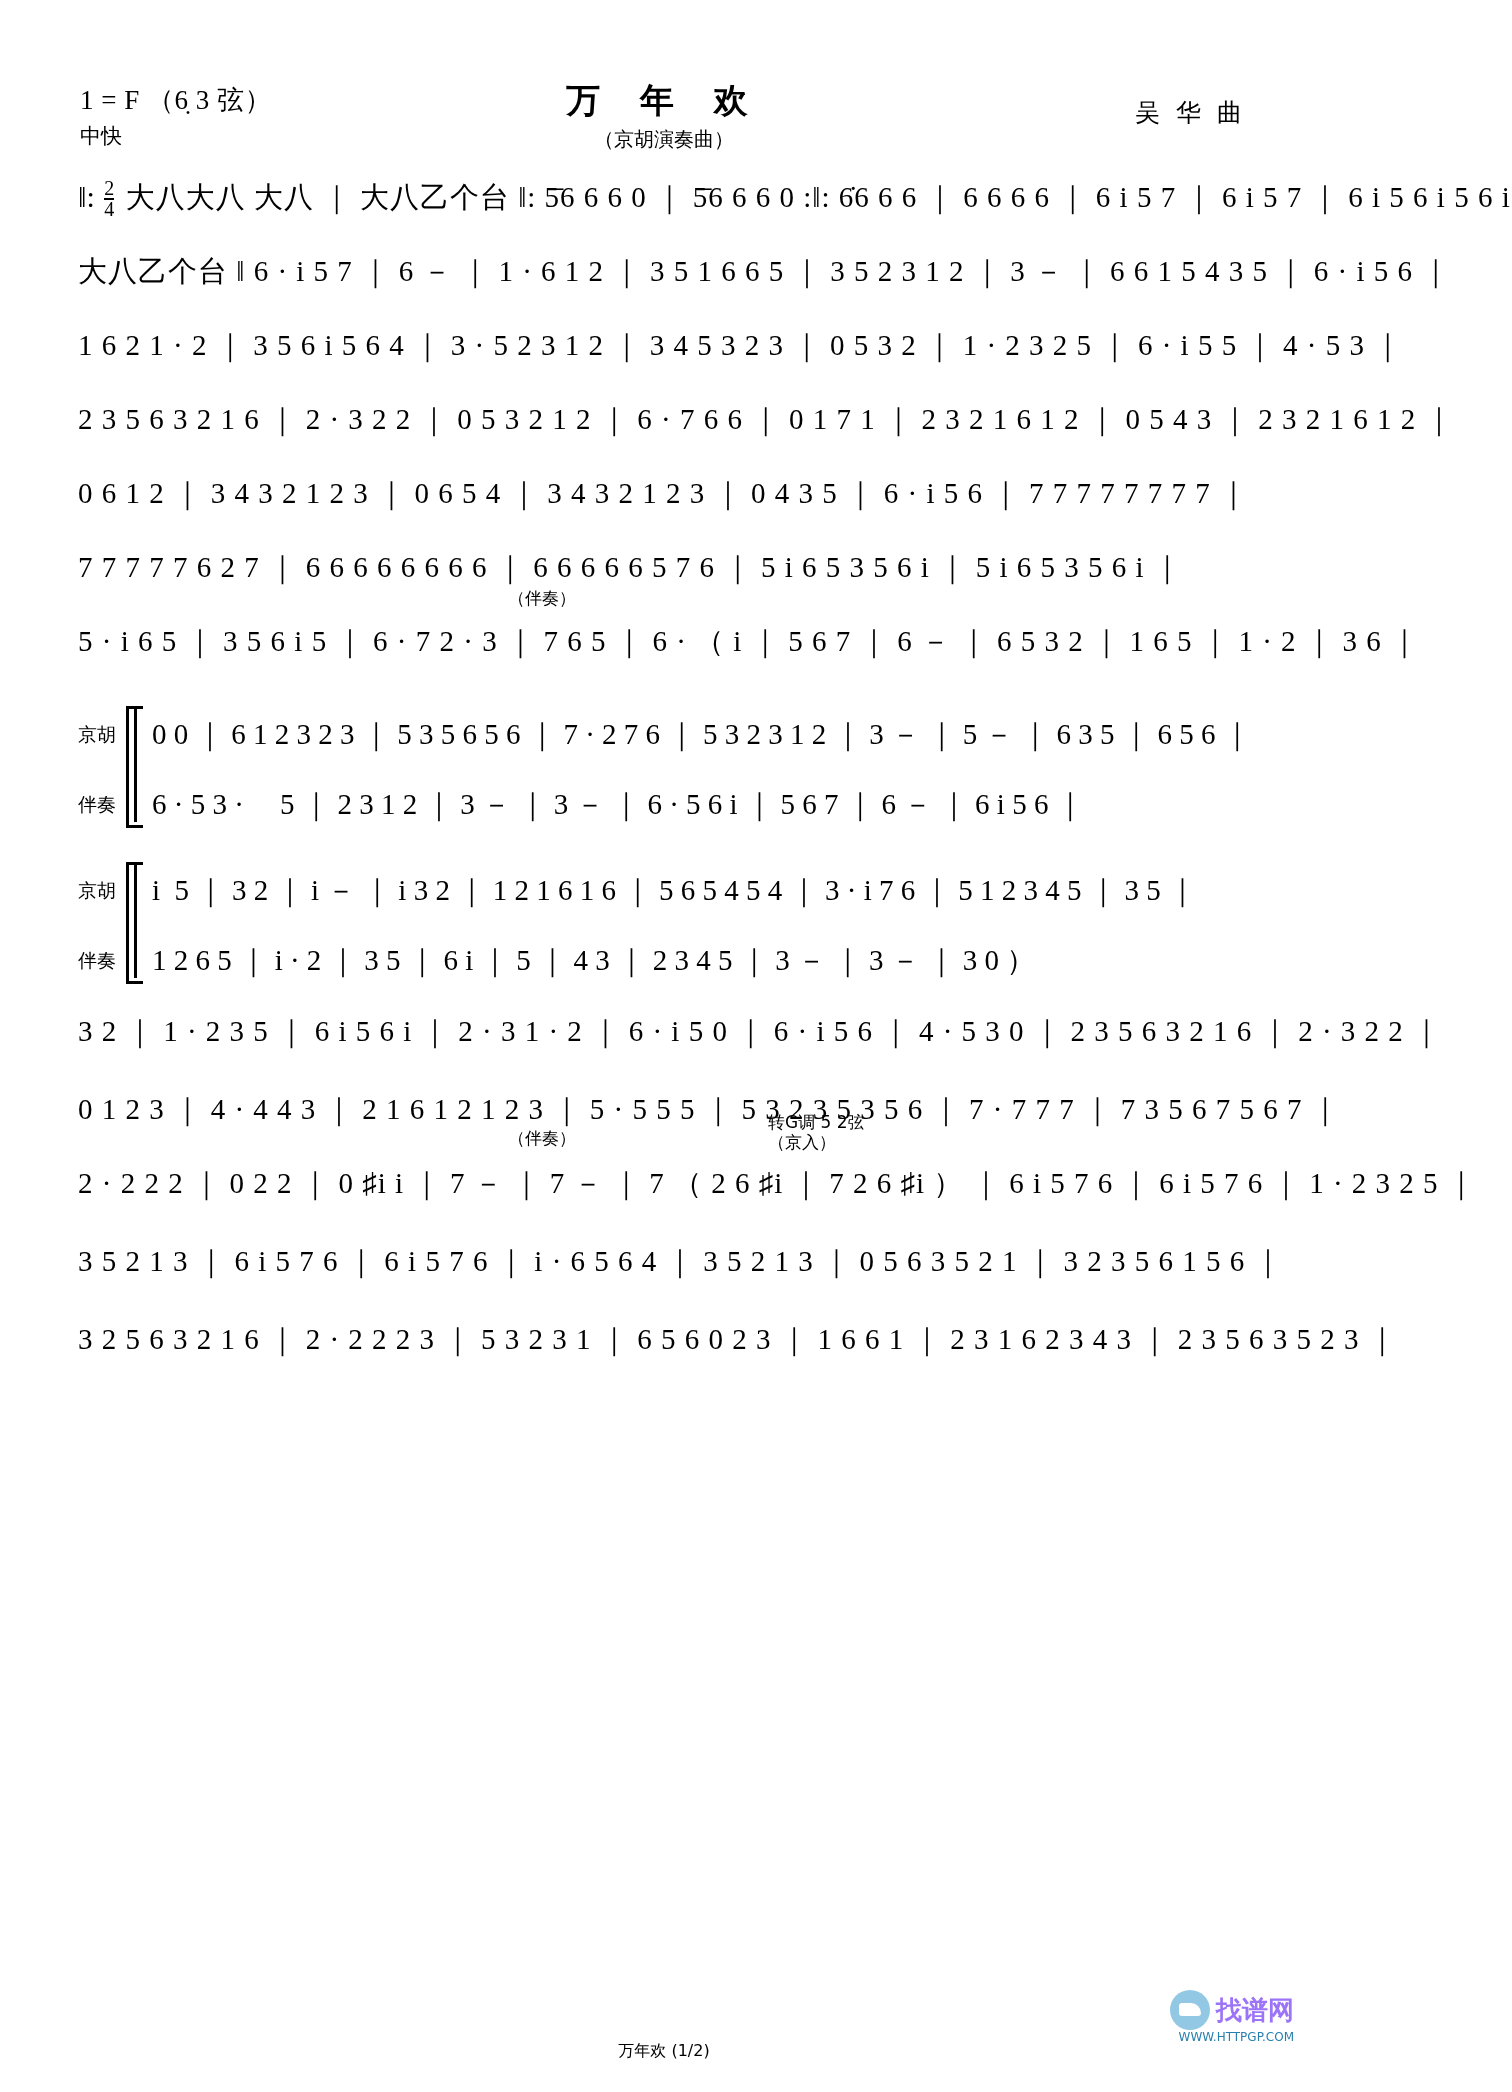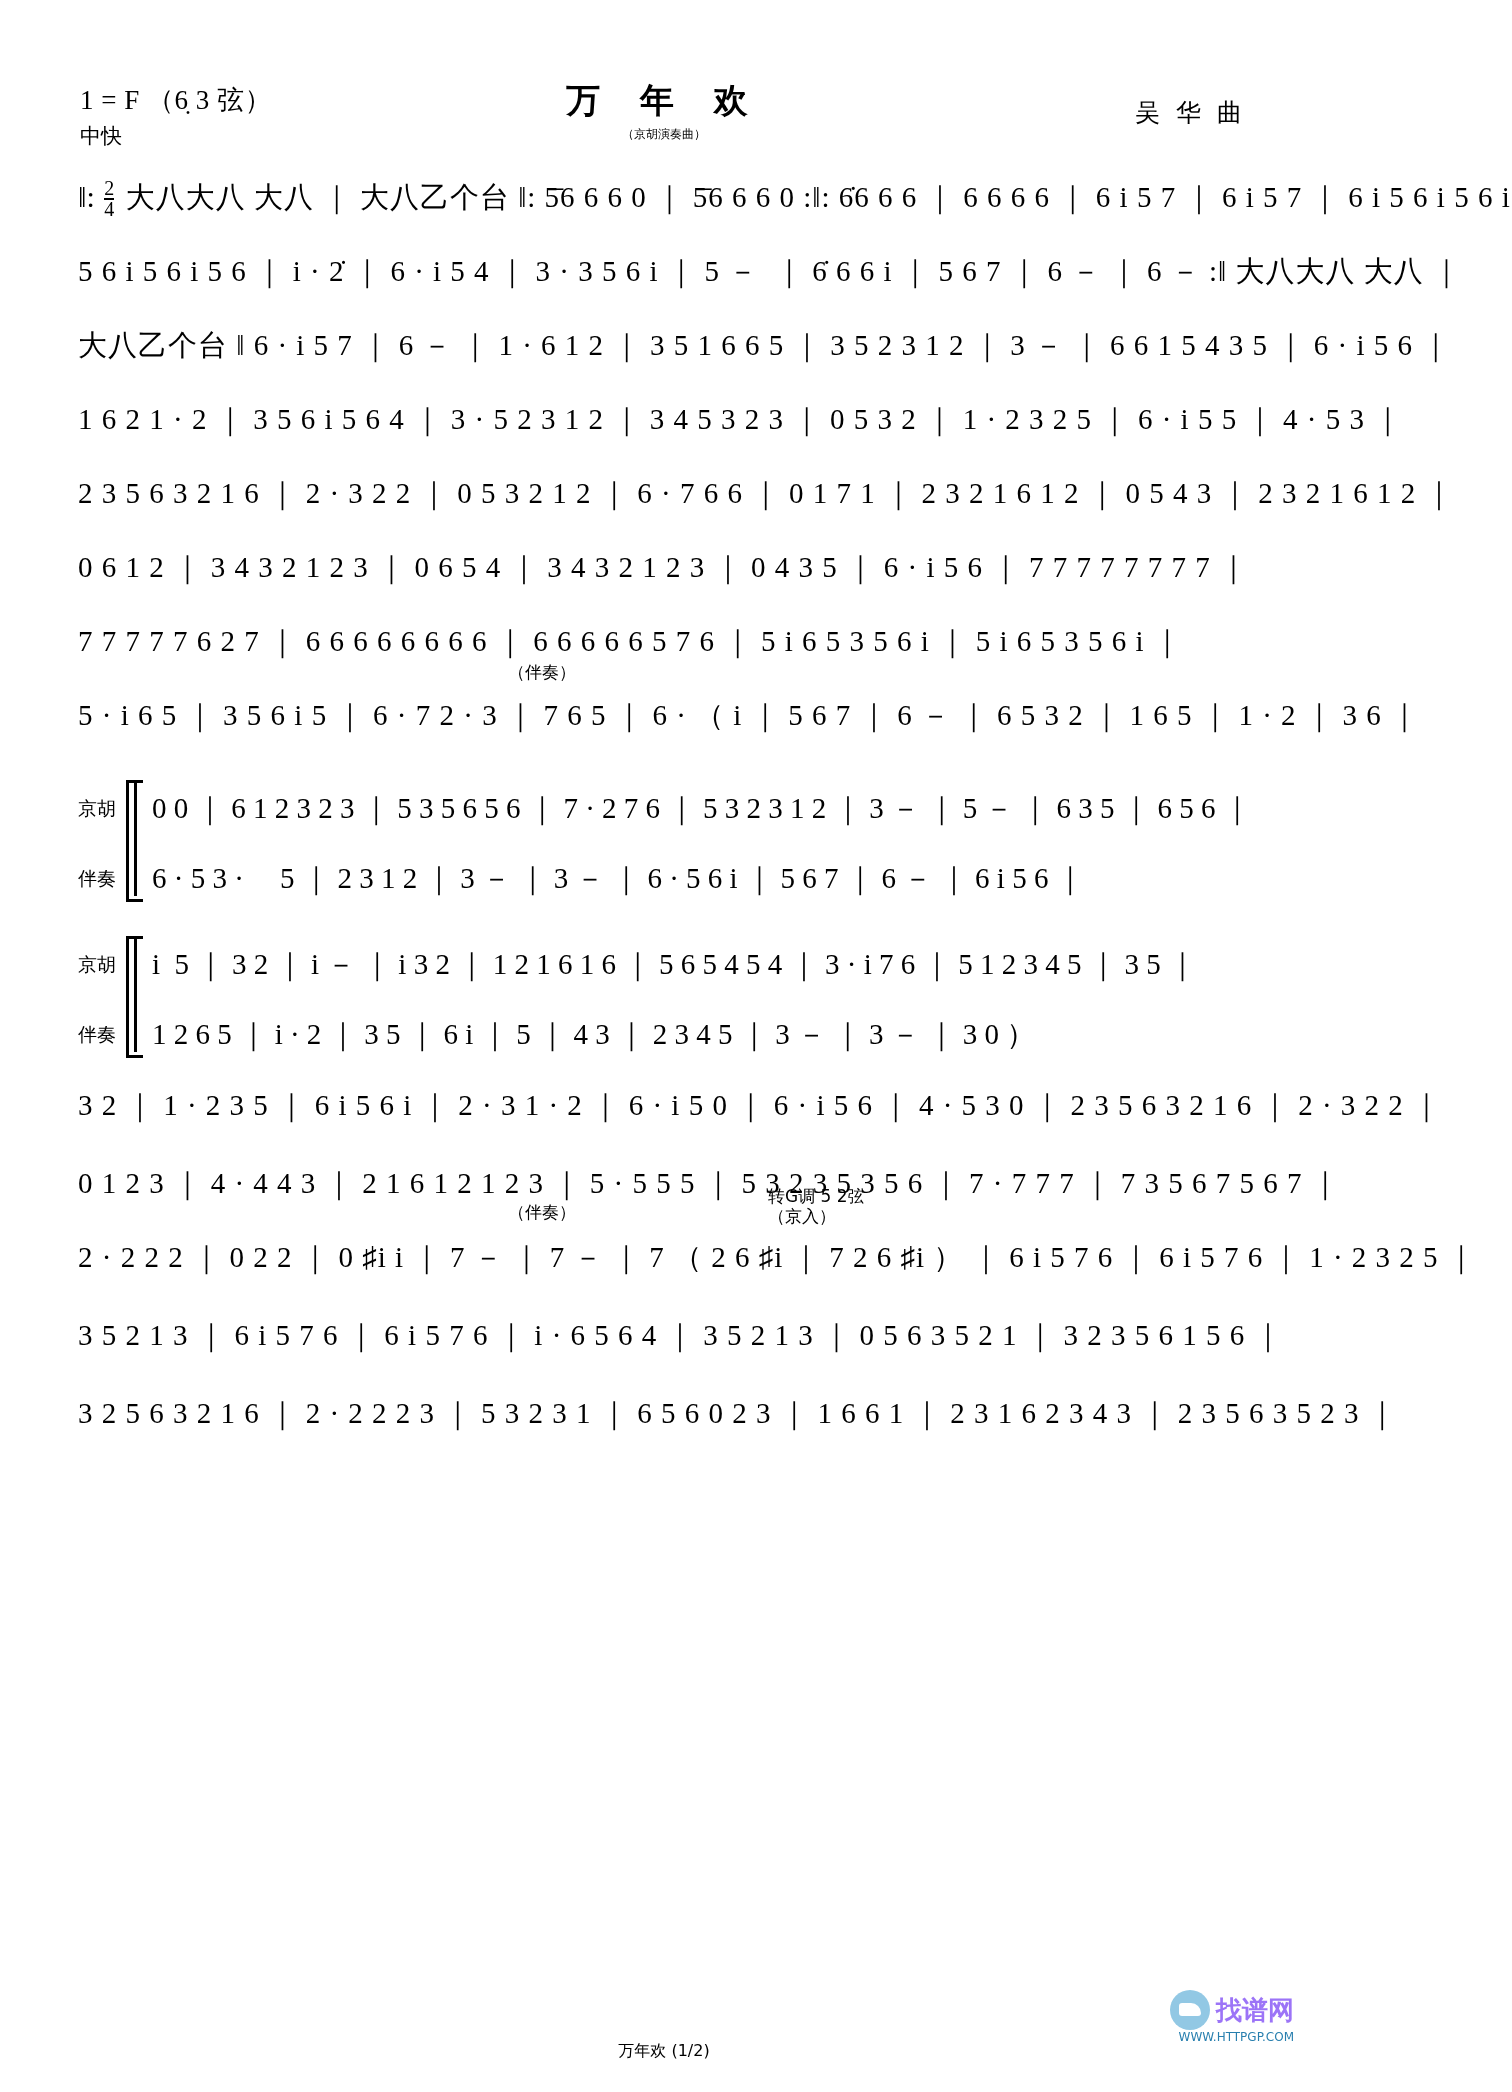--- a/index.html
+++ b/index.html
@@ -51,21 +51,21 @@
     font-size: 34px;
     font-weight: bold;
     letter-spacing: 14px;
     font-family: "DejaVu Sans", sans-serif;
   }
   .subtitle {
     position: absolute;
     left: 0; right: 0;
     top: 126px;
     text-align: center;
-    font-size: 12px;
+    font-size: 20px;
     font-family: "DejaVu Sans", sans-serif;
   }
   .composer {
     position: absolute;
     right: 82px;
     top: 96px;
     font-size: 25px;
     letter-spacing: 4px;
     font-family: "DejaVu Sans", sans-serif;
   }
@@ -226,23 +226,20 @@
     <div class="line">
       <span class="rep">‖:</span>
       <span class="meter">
         <span class="num">2</span>
         <span class="den">4</span>
       </span>
       <span class="notes">大八大八 大八 ｜ 大八乙个台 ‖: 5̄6 6 6 0 ｜ 5̄6 6 6 0 :‖: 6̇6 6 6 ｜ 6 6 6 6 ｜ 6 i 5 7 ｜ 6 i 5 7 ｜ 6 i 5 6 i 5 6 i ｜</span>
     </div>
 
     <div class="line">
-      <span class="notes">5 6 i 5 6 i 5 6 ｜ i · 2̇ ｜ 6 · i 5 4 ｜ 3 · 3 5 6 i ｜ 5 －  ｜ 6̇ 6 6 i ｜ 5 6 7 ｜ 6 － ｜ 6 － :‖ 大八大八 大八 ｜</span>
-    </div>
-    <div class="line">
       <span class="notes">大八乙个台 ‖ 6 · i 5 7 ｜ 6 － ｜ 1 · 6 1 2 ｜ 3 5 1 6 6 5 ｜ 3 5 2 3 1 2 ｜ 3 － ｜ 6 6 1 5 4 3 5 ｜ 6 · i 5 6 ｜</span>
     </div>
     <div class="line">
       <span class="notes">1 6 2 1 · 2 ｜ 3 5 6 i 5 6 4 ｜ 3 · 5 2 3 1 2 ｜ 3 4 5 3 2 3 ｜ 0 5 3 2 ｜ 1 · 2 3 2 5 ｜ 6 · i 5 5 ｜ 4 · 5 3 ｜</span>
     </div>
     <div class="line">
       <span class="notes">2 3 5 6 3 2 1 6 ｜ 2 · 3 2 2 ｜ 0 5 3 2 1 2 ｜ 6 · 7 6 6 ｜ 0 1 7 1 ｜ 2 3 2 1 6 1 2 ｜ 0 5 4 3 ｜ 2 3 2 1 6 1 2 ｜</span>
     </div>
     <div class="line">
       <span class="notes">0 6 1 2 ｜ 3 4 3 2 1 2 3 ｜ 0 6 5 4 ｜ 3 4 3 2 1 2 3 ｜ 0 4 3 5 ｜ 6 · i 5 6 ｜ 7 7 7 7 7 7 7 7 ｜</span>

